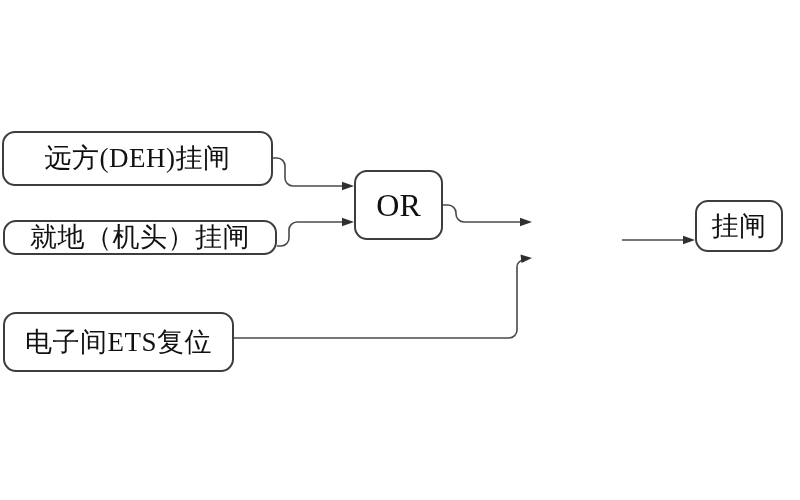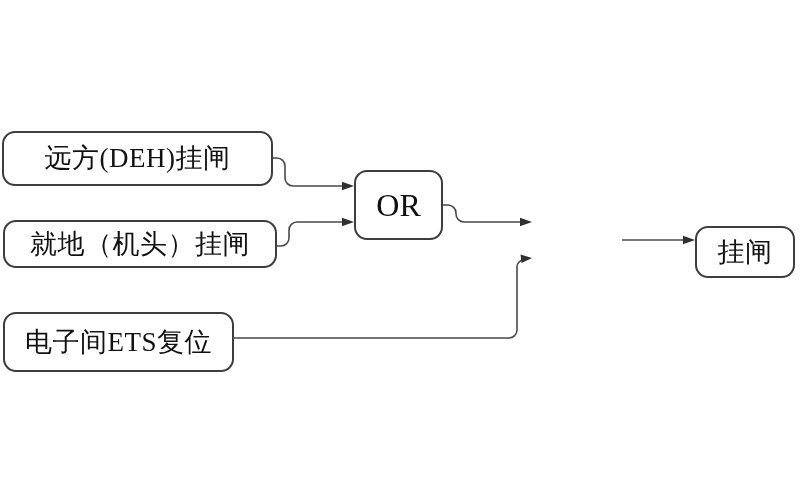--- a/index.html
+++ b/index.html
@@ -46,25 +46,25 @@
   .node .node-label {
     font-size: 27px;
     line-height: 1;
     letter-spacing: 0.5px;
   }
   .node.gate .node-label {
     font-size: 32px;
     letter-spacing: 0;
   }
   .n-remote { left: 2px;   top: 131px; width: 271px; height: 55px; }
-  .n-local  { left: 3px;   top: 220px; width: 274px; height: 48px; }
+  .n-local  { left: 3px;   top: 220px; width: 274px; height: 35px; }
   .n-ets    { left: 3px;   top: 312px; width: 231px; height: 60px; }
   .n-or     { left: 354px; top: 170px; width: 89px;  height: 70px; border-radius: 13px; }
   .n-and    { left: 532px; top: 205px; width: 90px;  height: 70px; border-radius: 13px; }
-  .n-out    { left: 695px; top: 226px; width: 100px; height: 52px; border-radius: 13px; }
+  .n-out    { left: 695px; top: 200px; width: 88px; height: 52px; border-radius: 13px; }
 </style>
 </head>
 <body>
 
 <div class="canvas">
 
   <svg class="wires" viewBox="0 0 800 500" aria-hidden="true">
 
     <path d="M273,158 h4 a8,8 0 0 1 8,8 v12 a8,8 0 0 0 8,8 h49"></path>
     <polygon points="354,186 342,181.8 342,190.2"></polygon>

